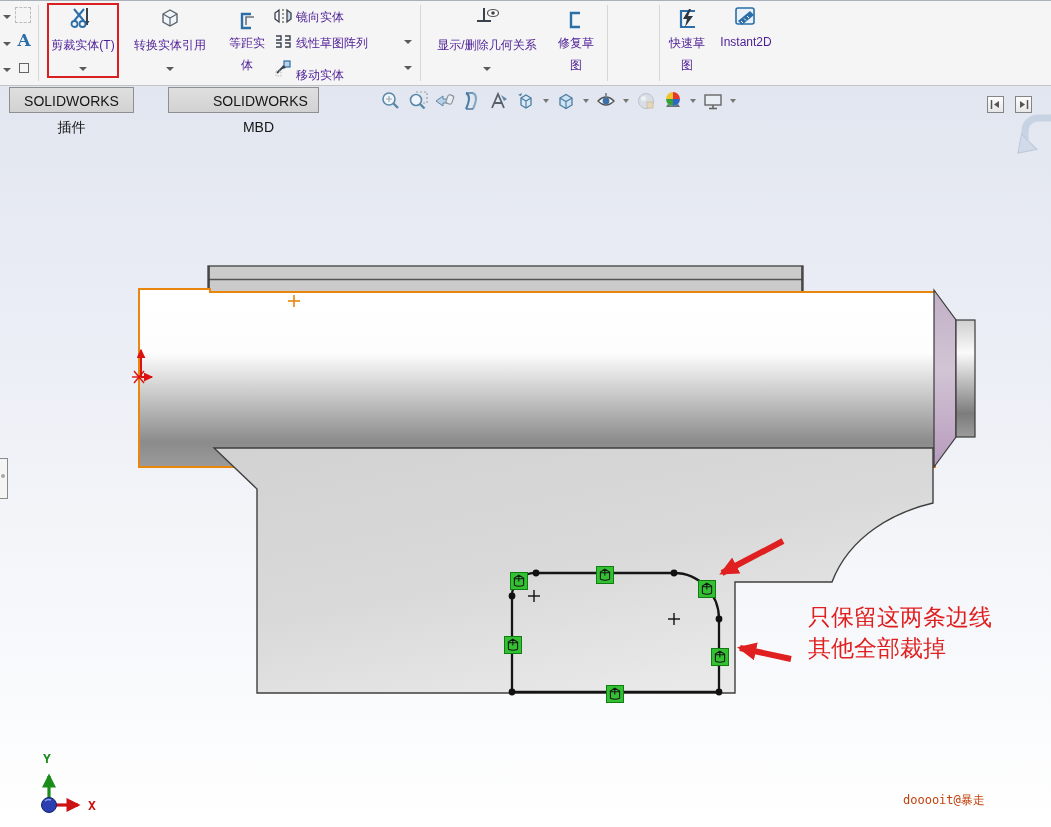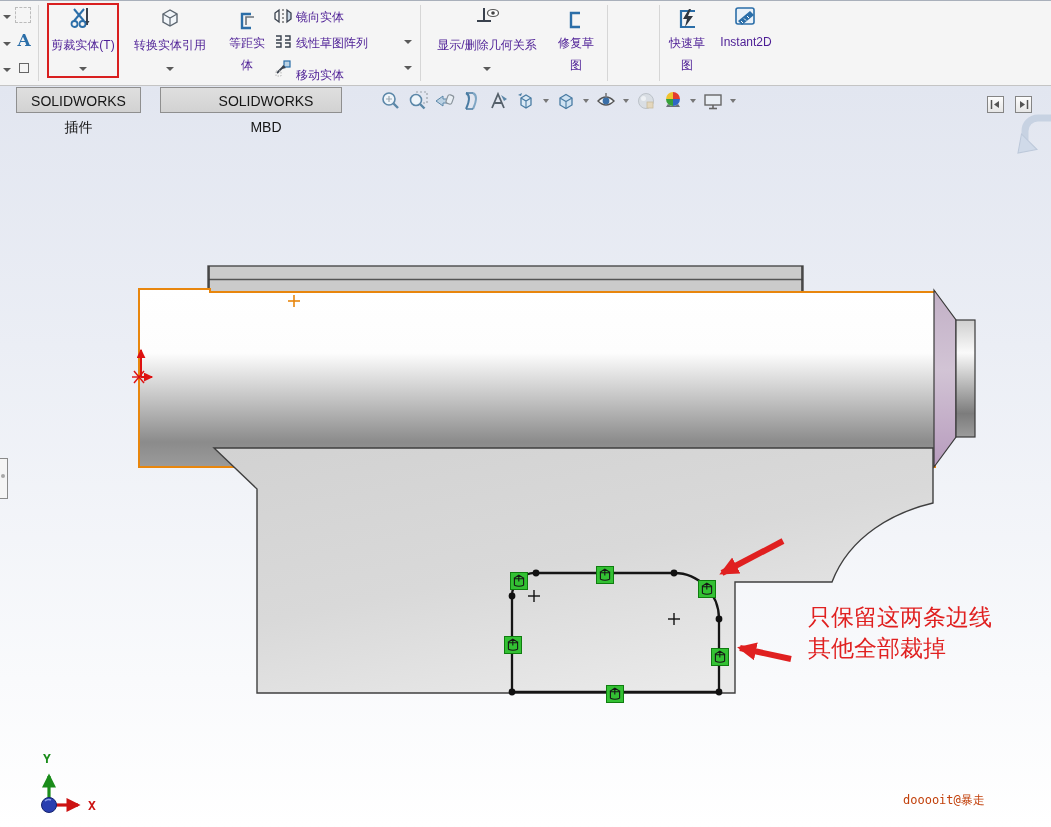--- a/index.html
+++ b/index.html
@@ -362,16 +362,16 @@
     <div class="tbtn" style="left:713px;top:0;width:66px;height:82px;">
       <svg width="24" height="24" viewBox="0 0 24 24" style="position:absolute;left:21px;top:4px;">
         <rect x="2" y="3" width="18" height="16" rx="2" fill="#eaf1f8" stroke="#2b6ea8" stroke-width="1.6"></rect>
         <path d="M4,16 L16,6 L20,10 L8,20 Z" fill="#2b6ea8"></path>
         <path d="M7,16 l2,2 M10,13.5 l2,2 M13,11 l2,2" stroke="#fff" stroke-width="1"></path>
       </svg>
       <div class="tlabel" style="left:0;top:34px;width:66px;">Instant2D</div>
     </div>
   </div>
 
-  <div class="tab" style="left:16px;width:125px;">SOLIDWORKS 插件</div>
-  <div class="tab" style="left:160px;width:182px;padding-left:44px;">SOLIDWORKS MBD</div>
+  <div class="tab" style="left:9px;width:125px;">SOLIDWORKS 插件</div>
+  <div class="tab" style="left:168px;width:151px;padding-left:44px;">SOLIDWORKS MBD</div>
 
 </div>
 
 </body></html>

